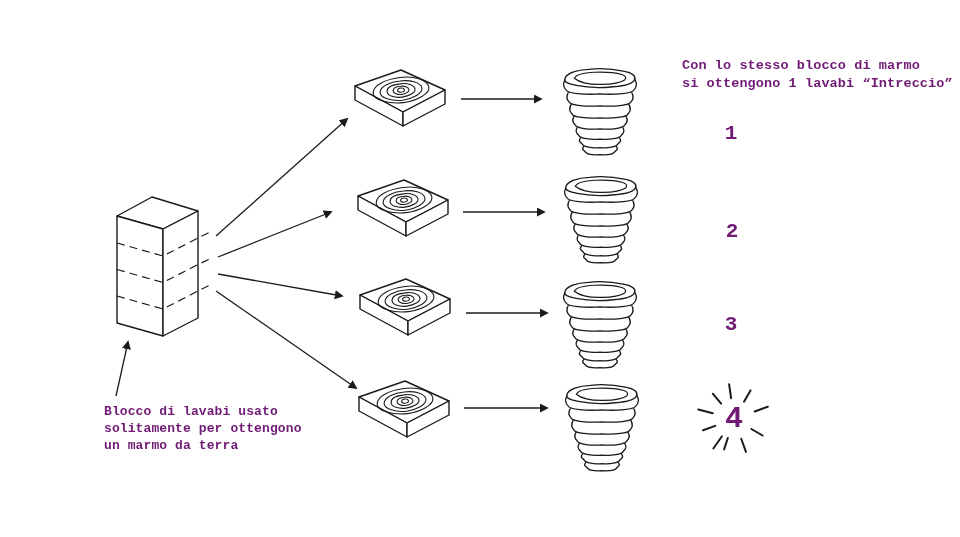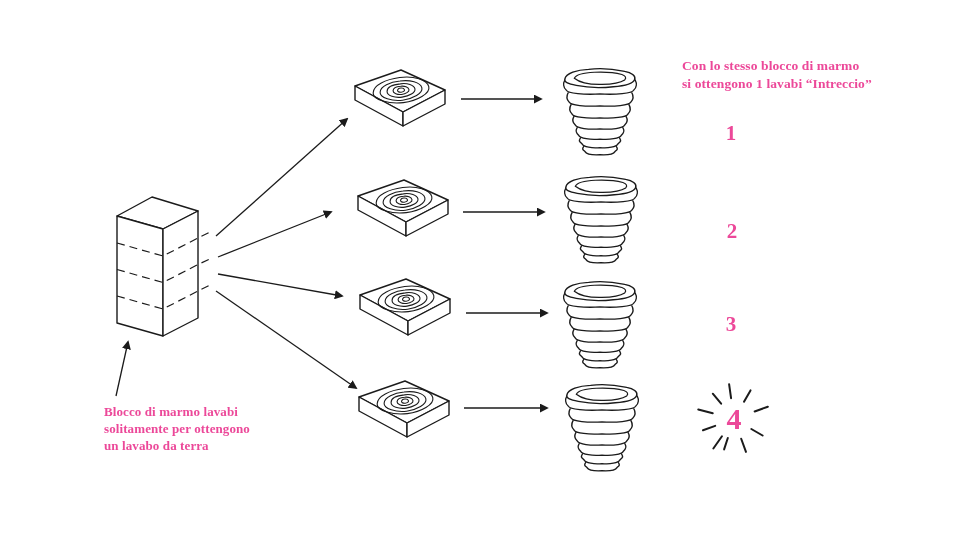--- a/index.html
+++ b/index.html
@@ -1,18 +1,18 @@
 <!DOCTYPE html>
 <html><head>
 <meta charset="utf-8">
 <style>
   html,body{margin:0;padding:0;background:#ffffff;}
   .page{
     position:relative;width:960px;height:537px;background:#ffffff;
-    font-family:Liberation Serif, serif;color:#ec4899;overflow:hidden;
+    font-family:Liberation Mono, monospace;color:#701a75;overflow:hidden;
   }
   .diagram-svg{position:absolute;left:0;top:0;}
   .note{
     position:absolute;left:682px;top:57px;
     font-size:13.5px;font-weight:700;line-height:18px;letter-spacing:.1px;
     white-space:nowrap;
   }
   .caption{
     position:absolute;left:104px;top:403px;
     font-size:13px;font-weight:700;line-height:17px;letter-spacing:.1px;
@@ -115,23 +115,23 @@
       <line y1="-20" y2="-32" transform="rotate(198)"></line>
     </g>
   </svg>
 
   <div class="note">
     <div>Con lo stesso blocco di marmo</div>
     <div>si ottengono 1 lavabi “Intreccio”</div>
   </div>
 
   <div class="caption">
-    <div>Blocco di marmo lavabi</div>
+    <div>Blocco di lavabi usato</div>
     <div>solitamente per ottengono</div>
-    <div>un lavabo da terra</div>
+    <div>un marmo da terra</div>
   </div>
 
   <div class="num" style="left:731px;top:133px;">1</div>
   <div class="num" style="left:732px;top:231px;">2</div>
   <div class="num" style="left:731px;top:324px;">3</div>
   <div class="num big" style="left:734px;top:419px;">4</div>
 
 </div>
 
 </body></html>

